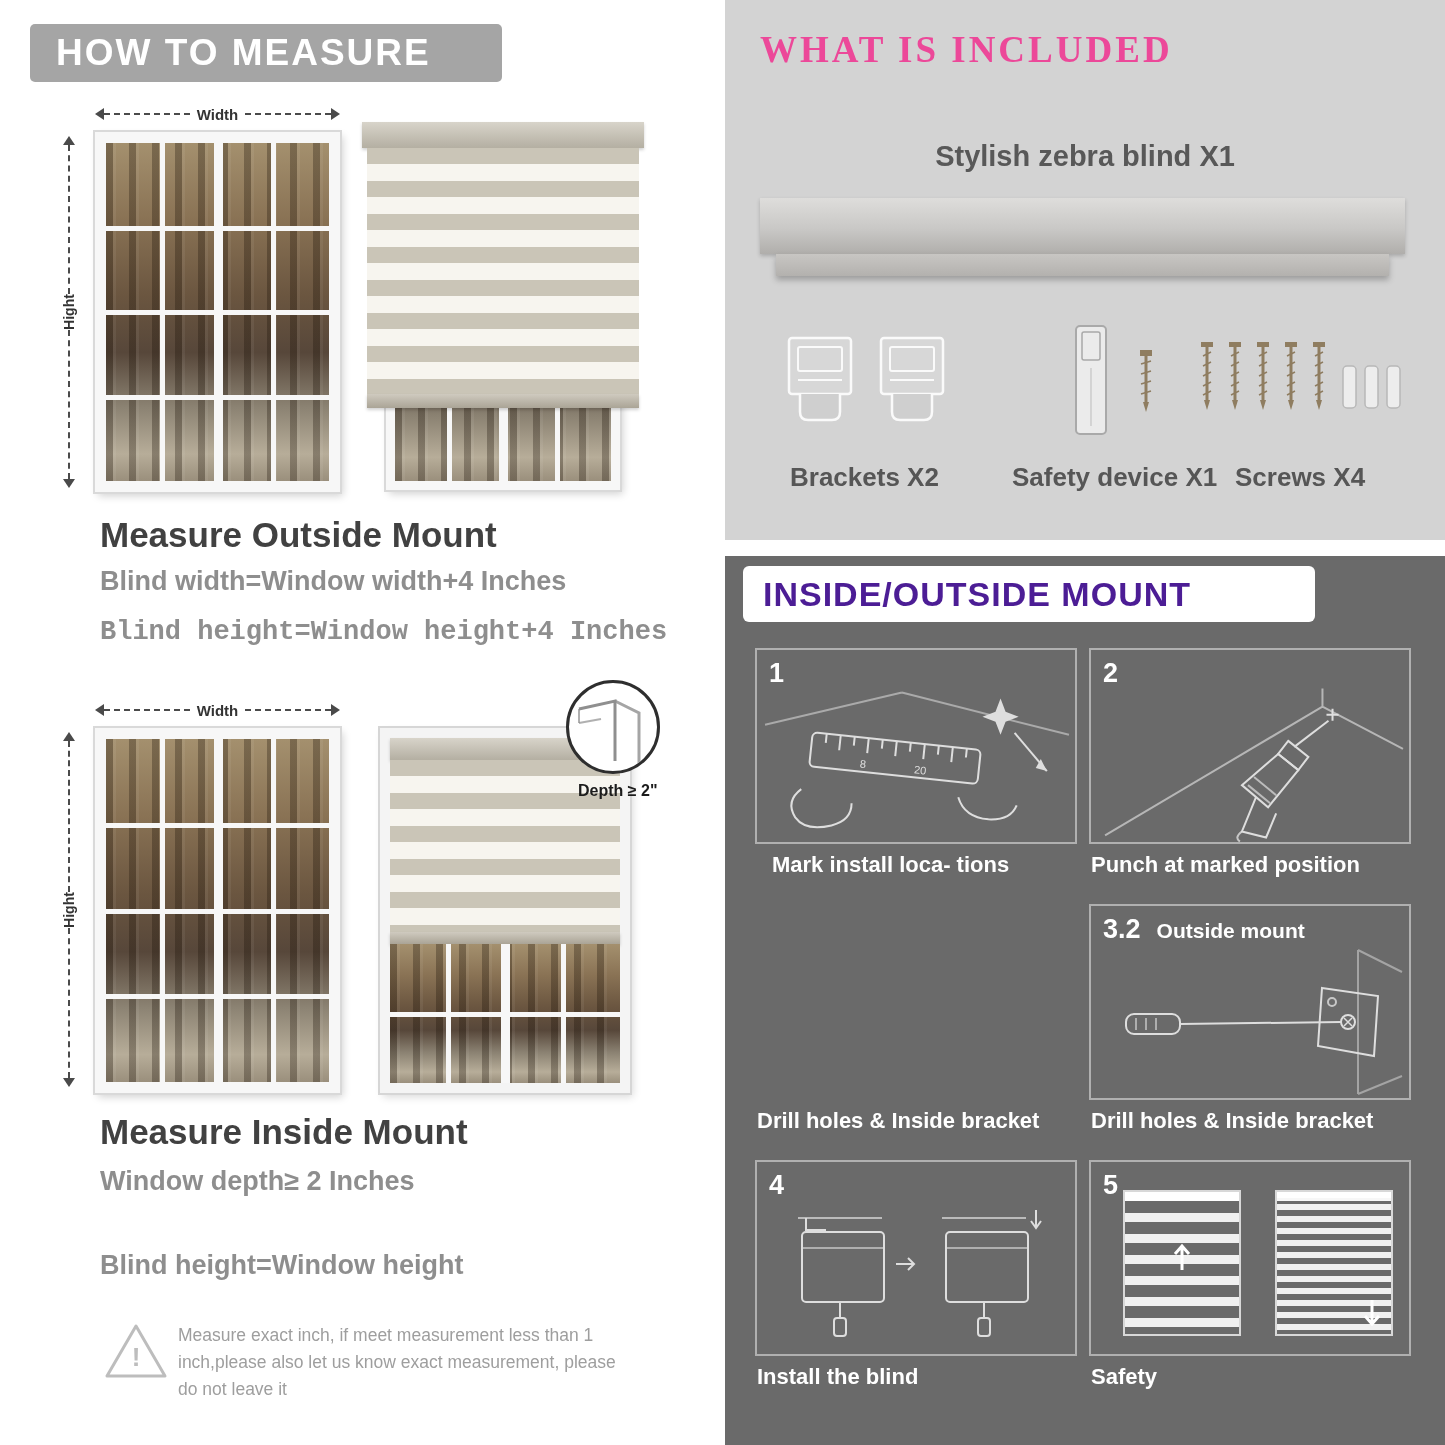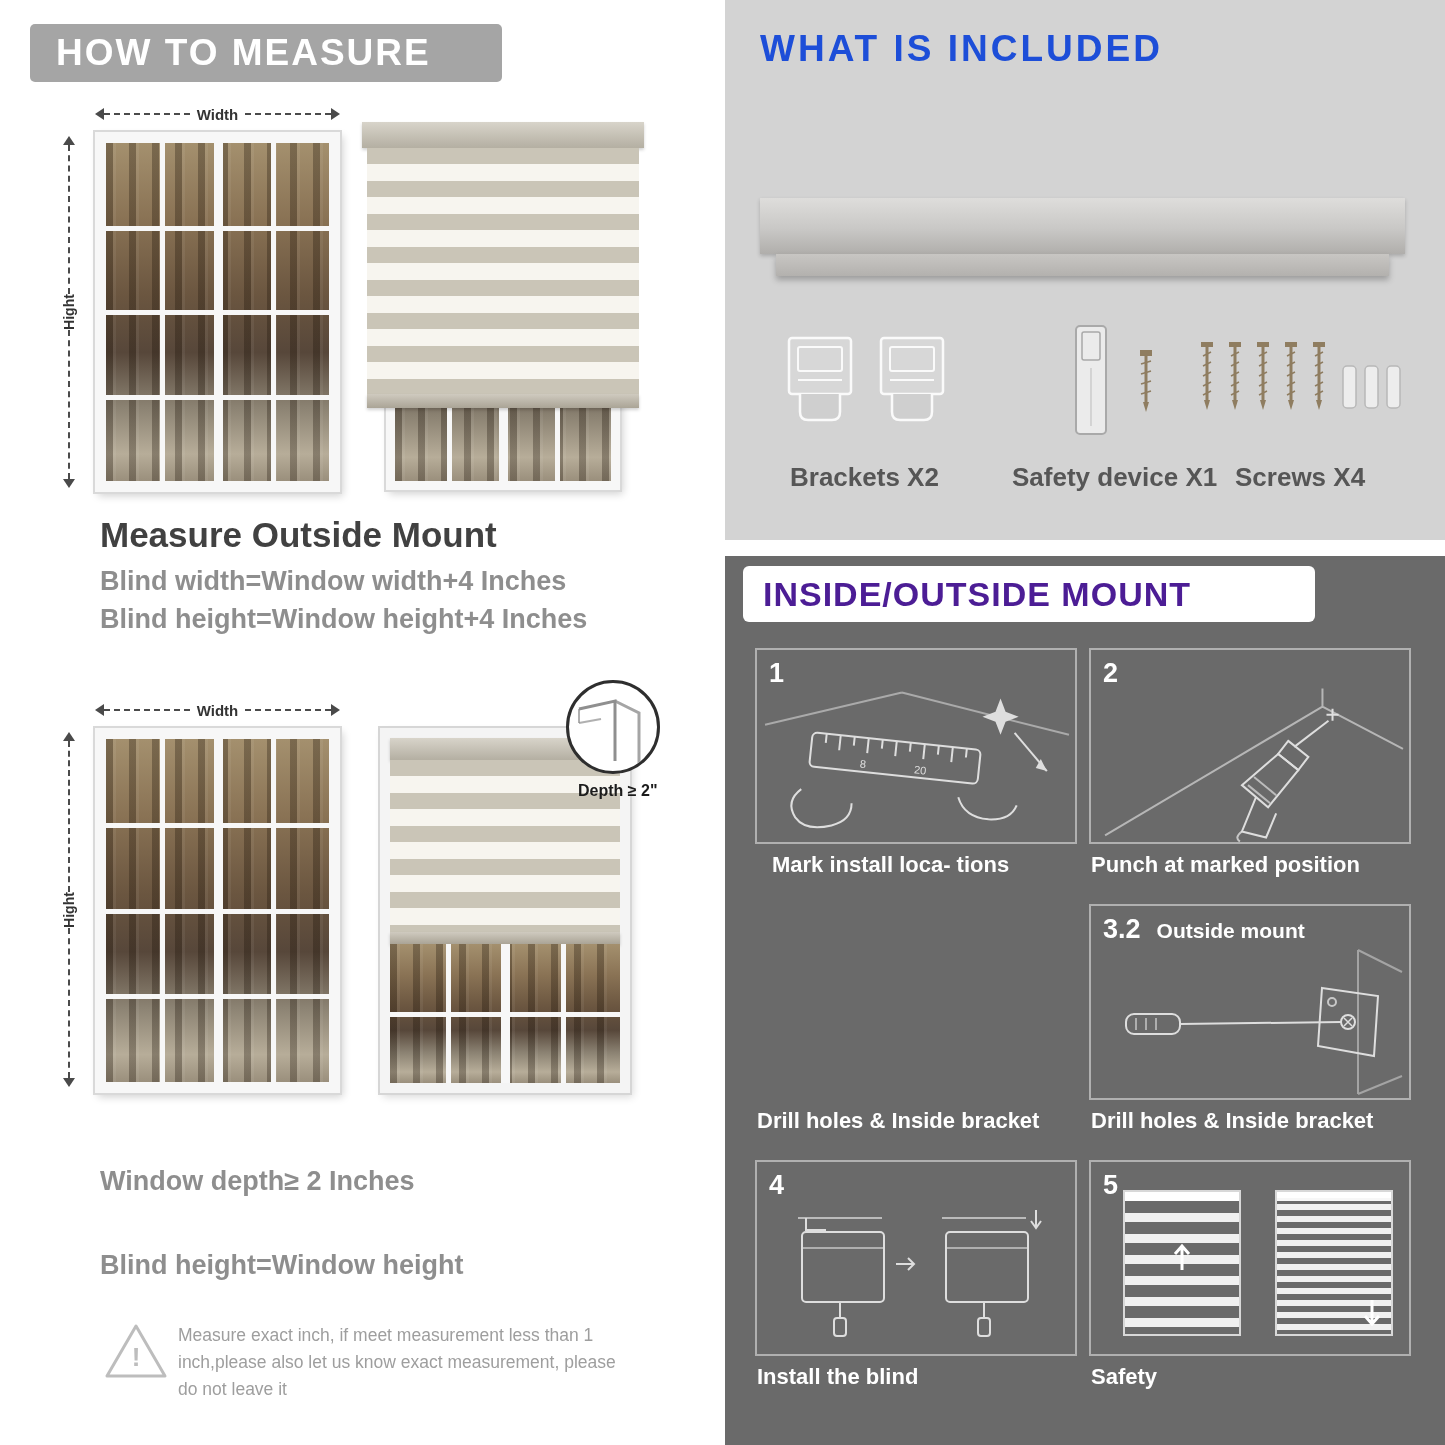--- a/index.html
+++ b/index.html
@@ -42,21 +42,21 @@
   
   .cassette { background:linear-gradient(180deg,#d8d4ca,#b4afa2); box-shadow:0 2px 3px rgba(0,0,0,0.18); }
   .zebra    { background:repeating-linear-gradient(180deg,#cac5b7 0 16px,#f7f5ef 16px 33px); }
   .rail     { background:linear-gradient(180deg,#cfcabf,#aaa496); box-shadow:0 2px 3px rgba(0,0,0,0.18); }
   .frame2   { border:10px solid #f4f4f4; box-shadow:0 0 0 2px #d6d6d6, 3px 4px 8px rgba(0,0,0,0.15); background:#fff; }
   .depth-circle { border:3px solid #2e2e2e; border-radius:50%; background:#fff; z-index:6; overflow:hidden; }
   .depth-label  { font-size:16px; font-weight:bold; color:#1c1c1c; z-index:6; }
 
   
   .inc-panel  { background:#d3d3d3; }
-  .inc-header { font-size:37px; font-weight:bold; color:#1d4ed8; letter-spacing:3px; }
+  .inc-header { font-size:37px; font-weight:bold; color:#ec4899; letter-spacing:3px;font-family:Liberation Serif, serif; }
   .inc-title  { font-size:29px; font-weight:bold; color:#585858; text-align:center; }
   .inc-label  { font-size:26px; font-weight:bold; color:#565656; }
   .bar-top { background:linear-gradient(180deg,#dedddb 0%,#c9c8c6 55%,#b0aeab 100%); box-shadow:0 2px 4px rgba(0,0,0,0.2); }
   .bar-lip { background:linear-gradient(180deg,#c8c6c3,#b3b1ae); box-shadow:0 4px 6px rgba(0,0,0,0.25); }
 
   
   .mount-panel  { background:#6a6a6a; }
   .mount-header { background:#fff; border-radius:6px; display:flex; align-items:center;
                   padding:0 20px; font-size:34px; font-weight:bold; color:#4c1d95; letter-spacing:1px; }
   .step-panel   { border:2px solid #b0b0b0; }
@@ -114,21 +114,21 @@
       <div class="muntin v" style="left:calc(75% - 2px);"></div>
       <div class="muntin h" style="top:calc(72% - 2px);"></div>
     </div>
     <div class="cassette" style="position:absolute; left:0; top:0; right:0; height:26px; z-index:3;"></div>
     <div class="zebra" style="position:absolute; left:5px; right:5px; top:26px; height:246px; z-index:3;"></div>
     <div class="rail" style="position:absolute; left:5px; right:5px; top:272px; height:14px; z-index:3;"></div>
   </div>
 
   <div class="h-big abs" style="left:100px; top:515px;">Measure Outside Mount</div>
   <div class="formula abs" style="left:100px; top:566px;">Blind width=Window width+4 Inches</div>
-  <div class="formula abs" style="left:100px; top:604px;">Blind height=Window height+4 Inches</div>
+  <div class="formula abs" style="left:100px; top:617px;font-family:Liberation Mono, monospace;">Blind height=Window height+4 Inches</div>
 
   <div class="dim-h abs" style="left:95px; top:702px; width:245px;">
     <span class="arr arr-l"></span>
     <span class="seg-h"></span>
     <span class="lbl-h">Width</span>
     <span class="seg-h"></span>
     <span class="arr arr-r"></span>
   </div>
 
   <div class="dim-v abs" style="left:60px; top:732px; height:355px;">
@@ -167,33 +167,35 @@
       <g fill="none" stroke="#8f8f8f" stroke-width="3">
         <path d="M10,26 L46,18 L46,78"></path>
         <path d="M46,18 L70,30 L70,80" opacity="0.8"></path>
         <path d="M10,40 L32,36" stroke-width="2" opacity="0.7"></path>
         <path d="M10,26 L10,40" stroke-width="2" opacity="0.7"></path>
       </g>
     </svg>
   </div>
   <div class="depth-label abs" style="left:578px; top:782px;">Depth ≥ 2"</div>
 
+  <div class="h-big abs" style="left:100px; top:1112px;">Measure Inside Mount</div>
   <div class="formula abs" style="left:100px; top:1166px;">Window depth≥ 2 Inches</div>
   <div class="formula abs" style="left:100px; top:1250px;">Blind height=Window height</div>
 
   <svg class="abs" style="left:103px; top:1320px;" width="66" height="62" viewBox="0 0 66 62">
     <path d="M33,6 L62,56 H4 Z" fill="none" stroke="#bdbdbd" stroke-width="3" stroke-linejoin="round"></path>
     <text x="33" y="46" text-anchor="middle" font-size="26" font-weight="bold" fill="#bdbdbd" font-family="Liberation Sans, sans-serif">!</text>
   </svg>
   <div class="note-text abs" style="left:178px; top:1322px; width:442px;">Measure exact inch, if meet measurement less than 1 inch,please also let us know exact measurement, please do not leave it</div>
 
   <div class="inc-panel abs" style="left:725px; top:0; width:720px; height:540px;"></div>
 
   <div class="inc-header abs" style="left:760px; top:28px;">WHAT IS INCLUDED</div>
 
+  <div class="inc-title abs" style="left:725px; top:140px; width:720px;">Stylish zebra blind X1</div>
 
   <div class="bar-top abs" style="left:760px; top:198px; width:645px; height:56px;"></div>
   <div class="bar-lip abs" style="left:776px; top:254px; width:613px; height:22px;"></div>
 
   <svg class="abs" style="left:785px; top:330px;" width="170" height="100" viewBox="0 0 170 100">
     <g>
       <rect x="4" y="8" width="62" height="56" rx="3" fill="#d7d7d7" stroke="#fafafa" stroke-width="2.5"></rect>
       <rect x="13" y="17" width="44" height="24" rx="2" fill="none" stroke="#fafafa" stroke-width="2"></rect>
       <line x1="13" y1="50" x2="57" y2="50" stroke="#fafafa" stroke-width="2"></line>
       <path d="M15,64 L15,82 Q15,90 23,90 L47,90 Q55,90 55,82 L55,64" fill="#cfcfcf" stroke="#fafafa" stroke-width="2.5"></path>

